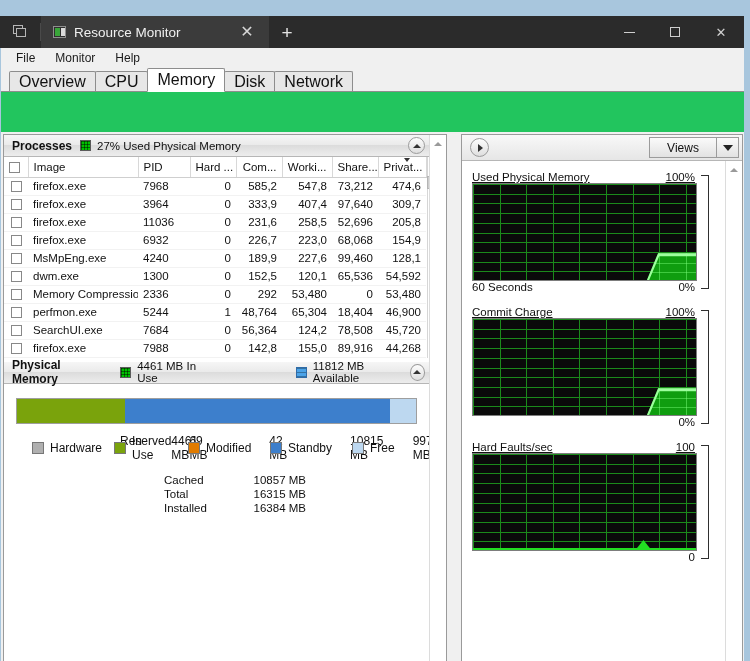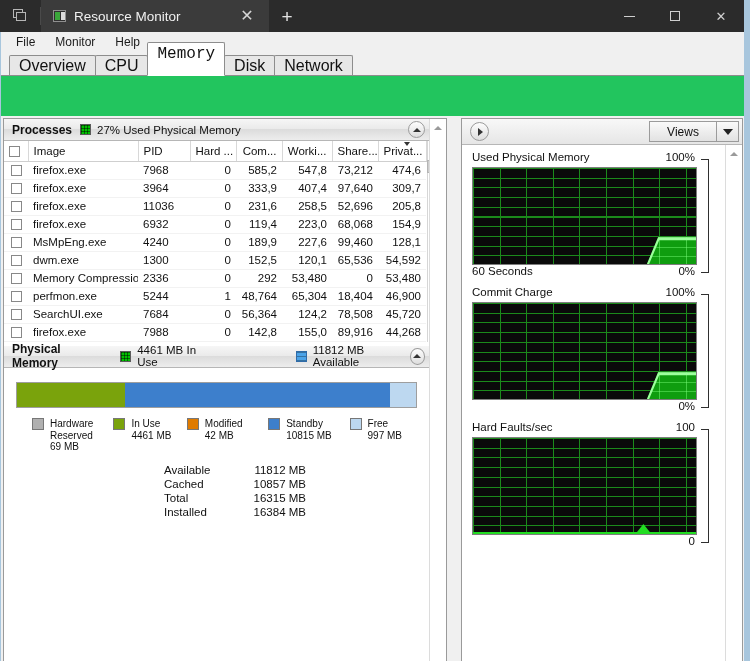--- a/index.html
+++ b/index.html
@@ -9,21 +9,21 @@
     font-family:"Liberation Sans", sans-serif;
     font-size:12px;
     background:#a8c6dd;
     overflow:hidden;
   }
 
   
   #window {
     position:absolute; inset:0;
     background:#a8c6dd;
-    padding:0 6px 6px 0;
+    padding:16px 6px 6px 0;
   }
 
   
   .titlebar {
     height:32px; background:#2b2b2b;
     display:flex; align-items:stretch;
     position:relative;
   }
   .tabs-sys-btn {
     width:40px; display:flex; align-items:center; justify-content:center;
@@ -90,22 +90,22 @@
   }
   .rtab {
     height:20px; line-height:19px;
     padding:0 9px; margin-right:-1px;
     border:1px solid #8d8d8d; border-bottom:none;
     background:#e7e7e7; color:#111; font-size:16px;
     border-radius:2px 2px 0 0; cursor:default;
     position:relative; z-index:1;
   }
   .rtab.active {
-    background:#ffffff; height:34px; line-height:22px;
-    z-index:3; border-bottom:1px solid #ffffff; margin-bottom:-1px;font-family:Liberation Mono, monospace;
+    background:#ffffff; height:24px; line-height:22px;
+    z-index:3; border-bottom:1px solid #ffffff; margin-bottom:-1px;
   }
 
   
   .split { display:flex; height:calc(100% - 20px - 24px); background:#f0f0f0; padding:2px 0 2px 2px; gap:8px;margin-top:40px; }
 
   .leftpane {
     width:444px; background:#ffffff; position:relative;
     border:1px solid #9a9a9a;
     display:flex; flex-direction:column;
     overflow:hidden;
@@ -197,21 +197,21 @@
   
   .pm-body { padding:14px 10px 12px 10px; background:#fff; }
   .membar {
     height:26px; border:1px solid #9e9e9e; display:flex; background:#fff; margin:0 2px 0 2px;
   }
   .seg-inuse   { background:#7aa30c; }
   .seg-standby { background:#3d7fcc; }
   .seg-free    { background:#bdd8f0; }
 
   .legend { display:flex; margin:10px 0 0 18px; }
-  .leg { display:flex; flex-direction:column; font-size:10px; color:#111; }
+  .leg { display:flex; flex-direction:row; font-size:12px; color:#111; }
   .leg .row1 { display:flex; align-items:center; gap:6px; }
   .leg .box { width:12px; height:12px; border:1px solid #777; flex:none; }
   .leg .l2, .leg .l3 { padding-left:18px; }
   .b-hw      { background:#b0b0b0; }
   .b-inuse   { background:#7aa30c; }
   .b-mod     { background:#e07b00; }
   .b-standby { background:#3d7fcc; }
   .b-free    { background:#bdd8f0; }
 
   .stats { margin:12px 0 0 150px; font-size:11.5px; color:#111; }
@@ -245,22 +245,22 @@
     display:flex; align-items:center; justify-content:center;
   }
   .views-btn .dd .tri {
     width:0;height:0;border-left:5px solid transparent;border-right:5px solid transparent;
     border-top:6px solid #222;
   }
 
   .graphs { padding:6px 8px 4px 10px; background:#fff; flex:1; overflow:hidden; }
   .graph-block { margin-bottom:6px; }
   .g-top {
-    display:flex; justify-content:space-between; 
-    font-size:11.5px; color:#111; padding-right:22px; height:16px;
+    display:flex; justify-content:space-between; align-items:flex-end;
+    font-size:11.5px; color:#111; padding-right:22px; height:16px;text-decoration:underline;
   }
   .g-bottom {
     display:flex; justify-content:space-between; align-items:flex-start;
     font-size:11.5px; color:#111; padding-right:22px; height:15px;
   }
   .plotrow { display:flex; }
   .plot {
     flex:1; height:98px; background:#0a0a0a; border:1px solid #7d7d7d;
     position:relative; overflow:hidden;
   }
@@ -424,21 +424,21 @@
                       <td class="num">231,6</td>
                       <td class="num">258,5</td>
                       <td class="num">52,696</td>
                       <td class="num">205,8</td>
                     </tr>
                   <tr>
                       <td class="cbcol"><span class="cb"></span></td>
                       <td>firefox.exe</td>
                       <td>6932</td>
                       <td class="num">0</td>
-                      <td class="num">119,4</td>
+                      <td class="num">226,7</td>
                       <td class="num">223,0</td>
                       <td class="num">68,068</td>
                       <td class="num">154,9</td>
                     </tr>
                   <tr>
                       <td class="cbcol"><span class="cb"></span></td>
                       <td>MsMpEng.exe</td>
                       <td>4240</td>
                       <td class="num">0</td>
                       <td class="num">189,9</td>
@@ -564,24 +564,20 @@
                   <div class="row1">
                       <span class="box b-free"></span>
                       <span>Free</span>
                     </div>
                   <div class="l3">997 MB</div>
                 </div>
               </div>
 
               <div class="stats">
                 <div>
-                    <span class="k">Available</span>
-                    <span class="v">11812 MB</span>
-                  </div>
-                <div>
                     <span class="k">Cached</span>
                     <span class="v">10857 MB</span>
                   </div>
                 <div>
                     <span class="k">Total</span>
                     <span class="v">16315 MB</span>
                   </div>
                 <div>
                     <span class="k">Installed</span>
                     <span class="v">16384 MB</span>

